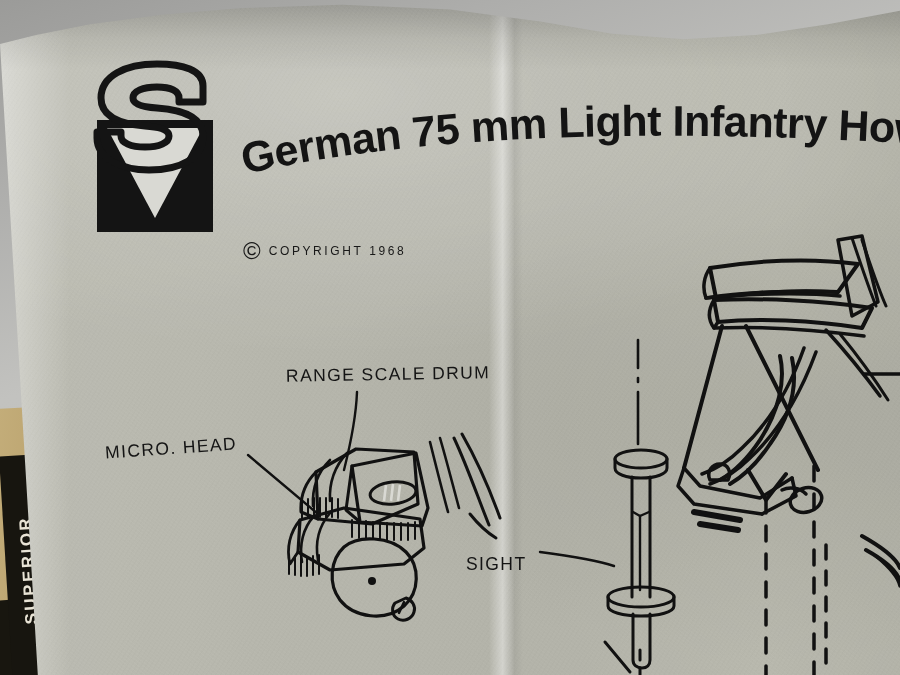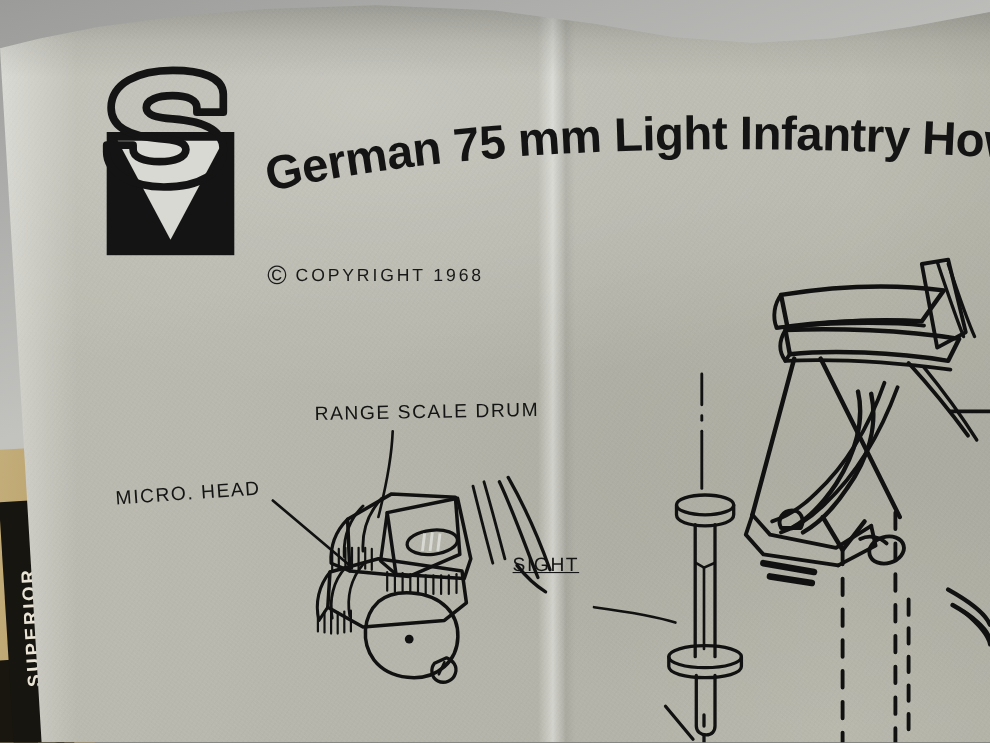--- a/index.html
+++ b/index.html
@@ -58,28 +58,28 @@
   
   .title-wrap{position:absolute;left:243px;top:104px;width:680px;height:110px;}
   .title-wrap svg{display:block;width:100%;height:100%;overflow:visible;}
   .title-txt{font-family:"Liberation Sans",sans-serif;font-weight:700;
       font-size:43px;letter-spacing:-0.5px;fill:#141414;}
 
   
   .copy{position:absolute;left:243px;top:239px;display:flex;align-items:center;
       gap:8px;color:#181818;}
   .copy .csym{font-size:24px;line-height:1;font-weight:400;}
-  .copy .ctxt{font-size:16px;letter-spacing:2.6px;font-weight:500;}
+  .copy .ctxt{font-size:12px;letter-spacing:2.6px;font-weight:500;}
 
   
   .lbl{position:absolute;color:#141414;font-size:17.5px;letter-spacing:1.4px;
        font-weight:500;white-space:nowrap;}
   .lbl-rsd{left:286px;top:364px;transform:rotate(-1deg);}
   .lbl-mh{left:105px;top:438px;transform:rotate(-4deg);}
-  .lbl-sight{left:466px;top:503px;text-decoration:underline;}
+  .lbl-sight{left:466px;top:554px;}
 
   
   .art{position:absolute;inset:0;pointer-events:none;}
   .art svg{display:block;width:900px;height:675px;overflow:visible;}
   .ink{fill:none;stroke:#111;stroke-linecap:round;stroke-linejoin:round;}
 
   
   .grain{position:absolute;inset:0;pointer-events:none;opacity:.22;
       background-image:
         repeating-linear-gradient(37deg,rgba(255,255,255,.10) 0 1px,rgba(0,0,0,0) 1px 3px),

